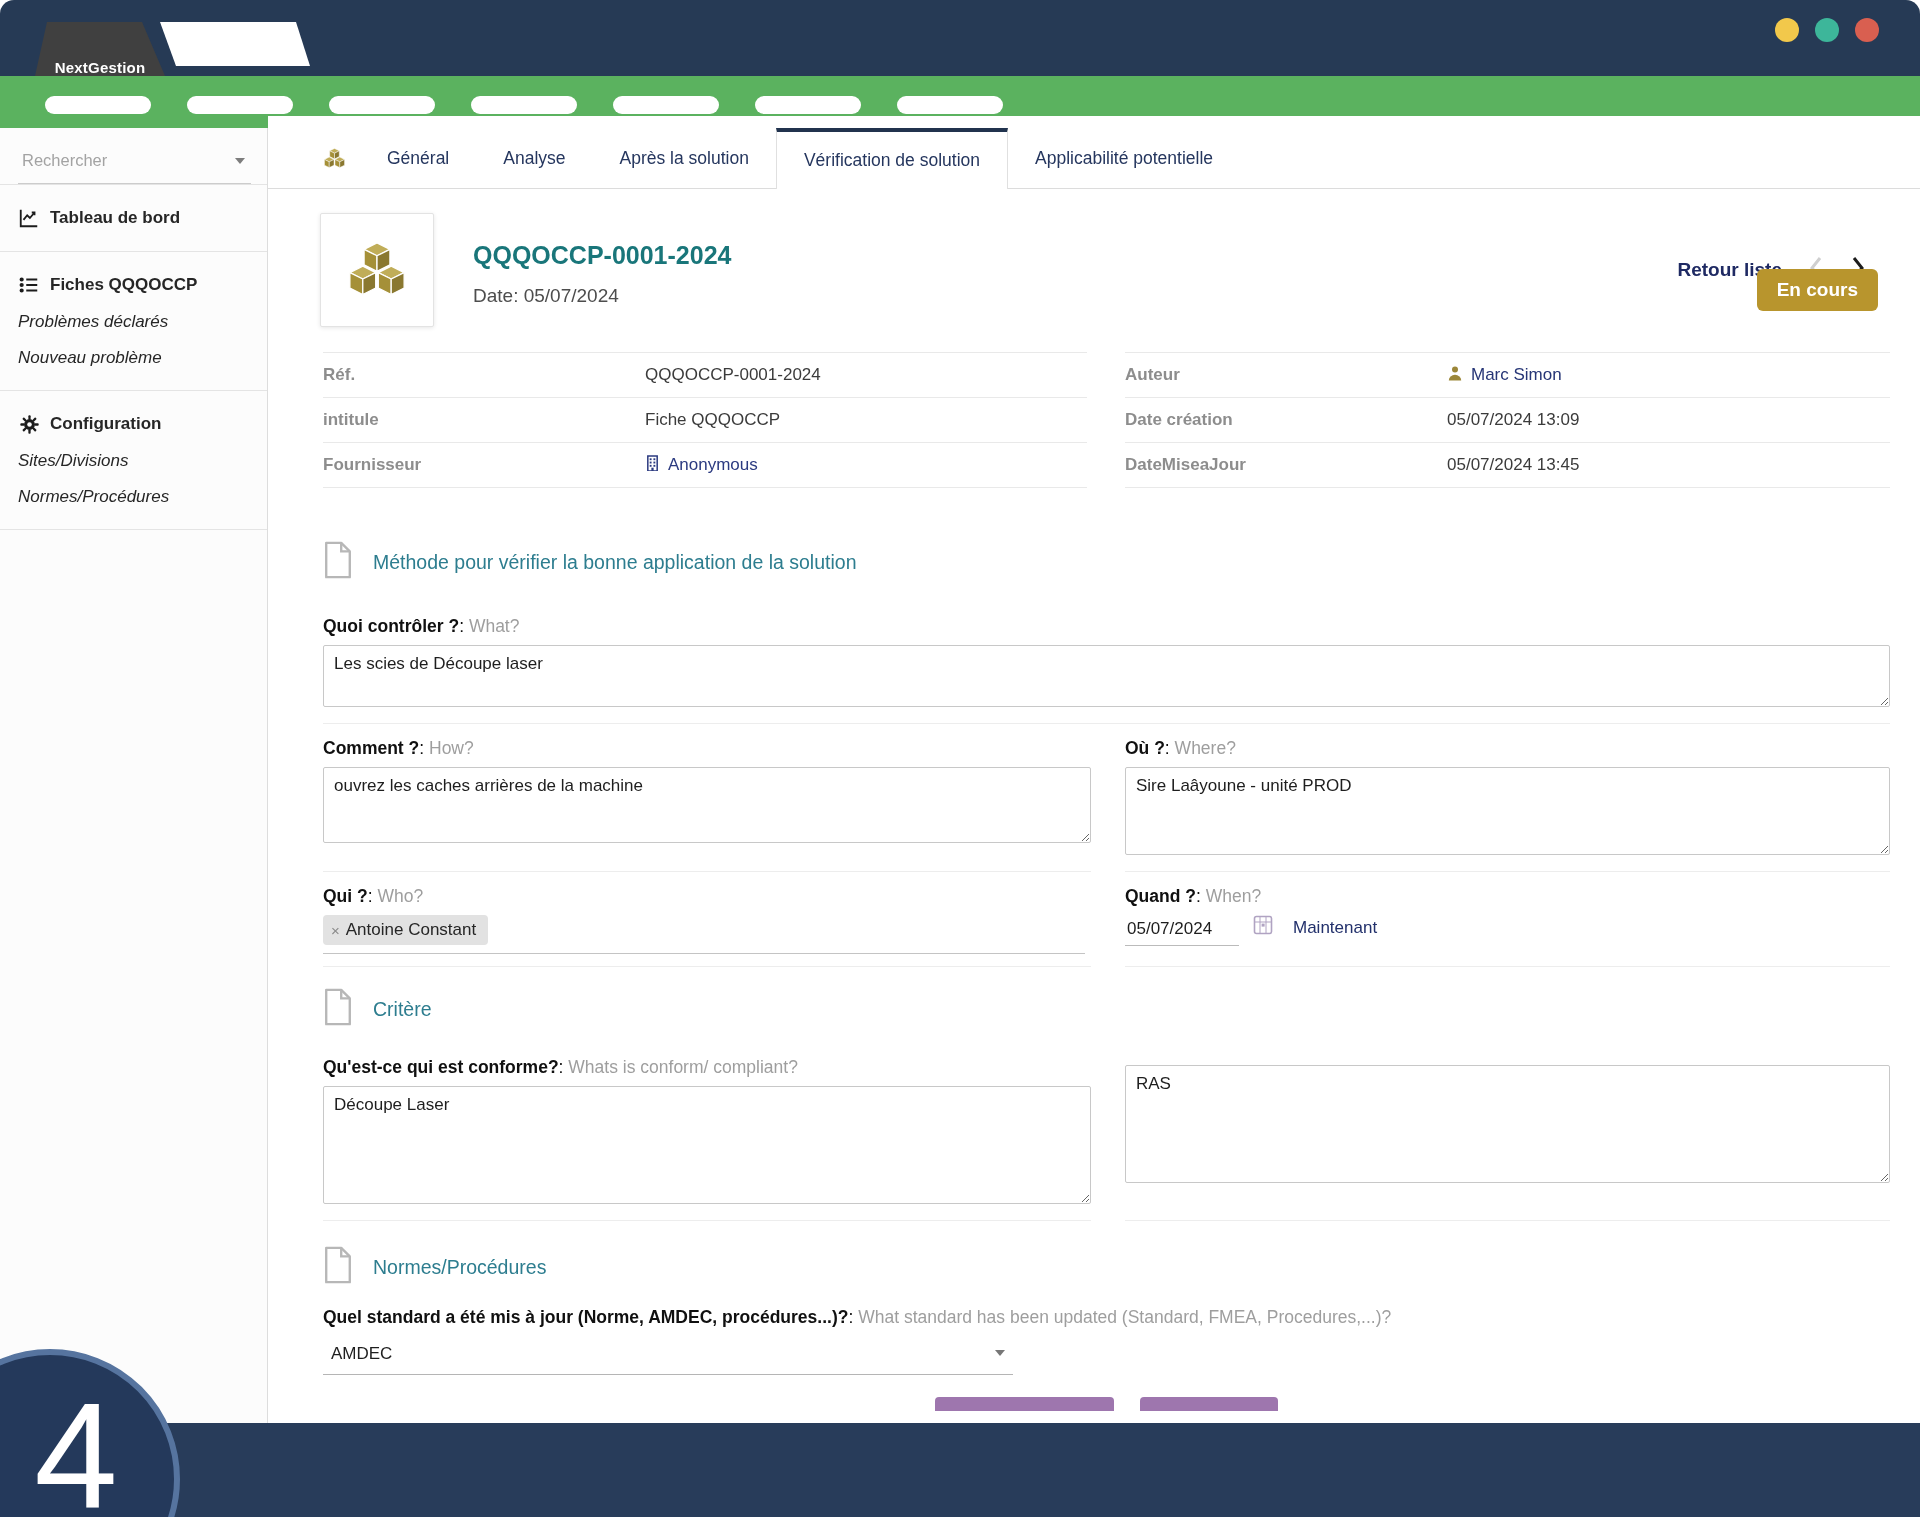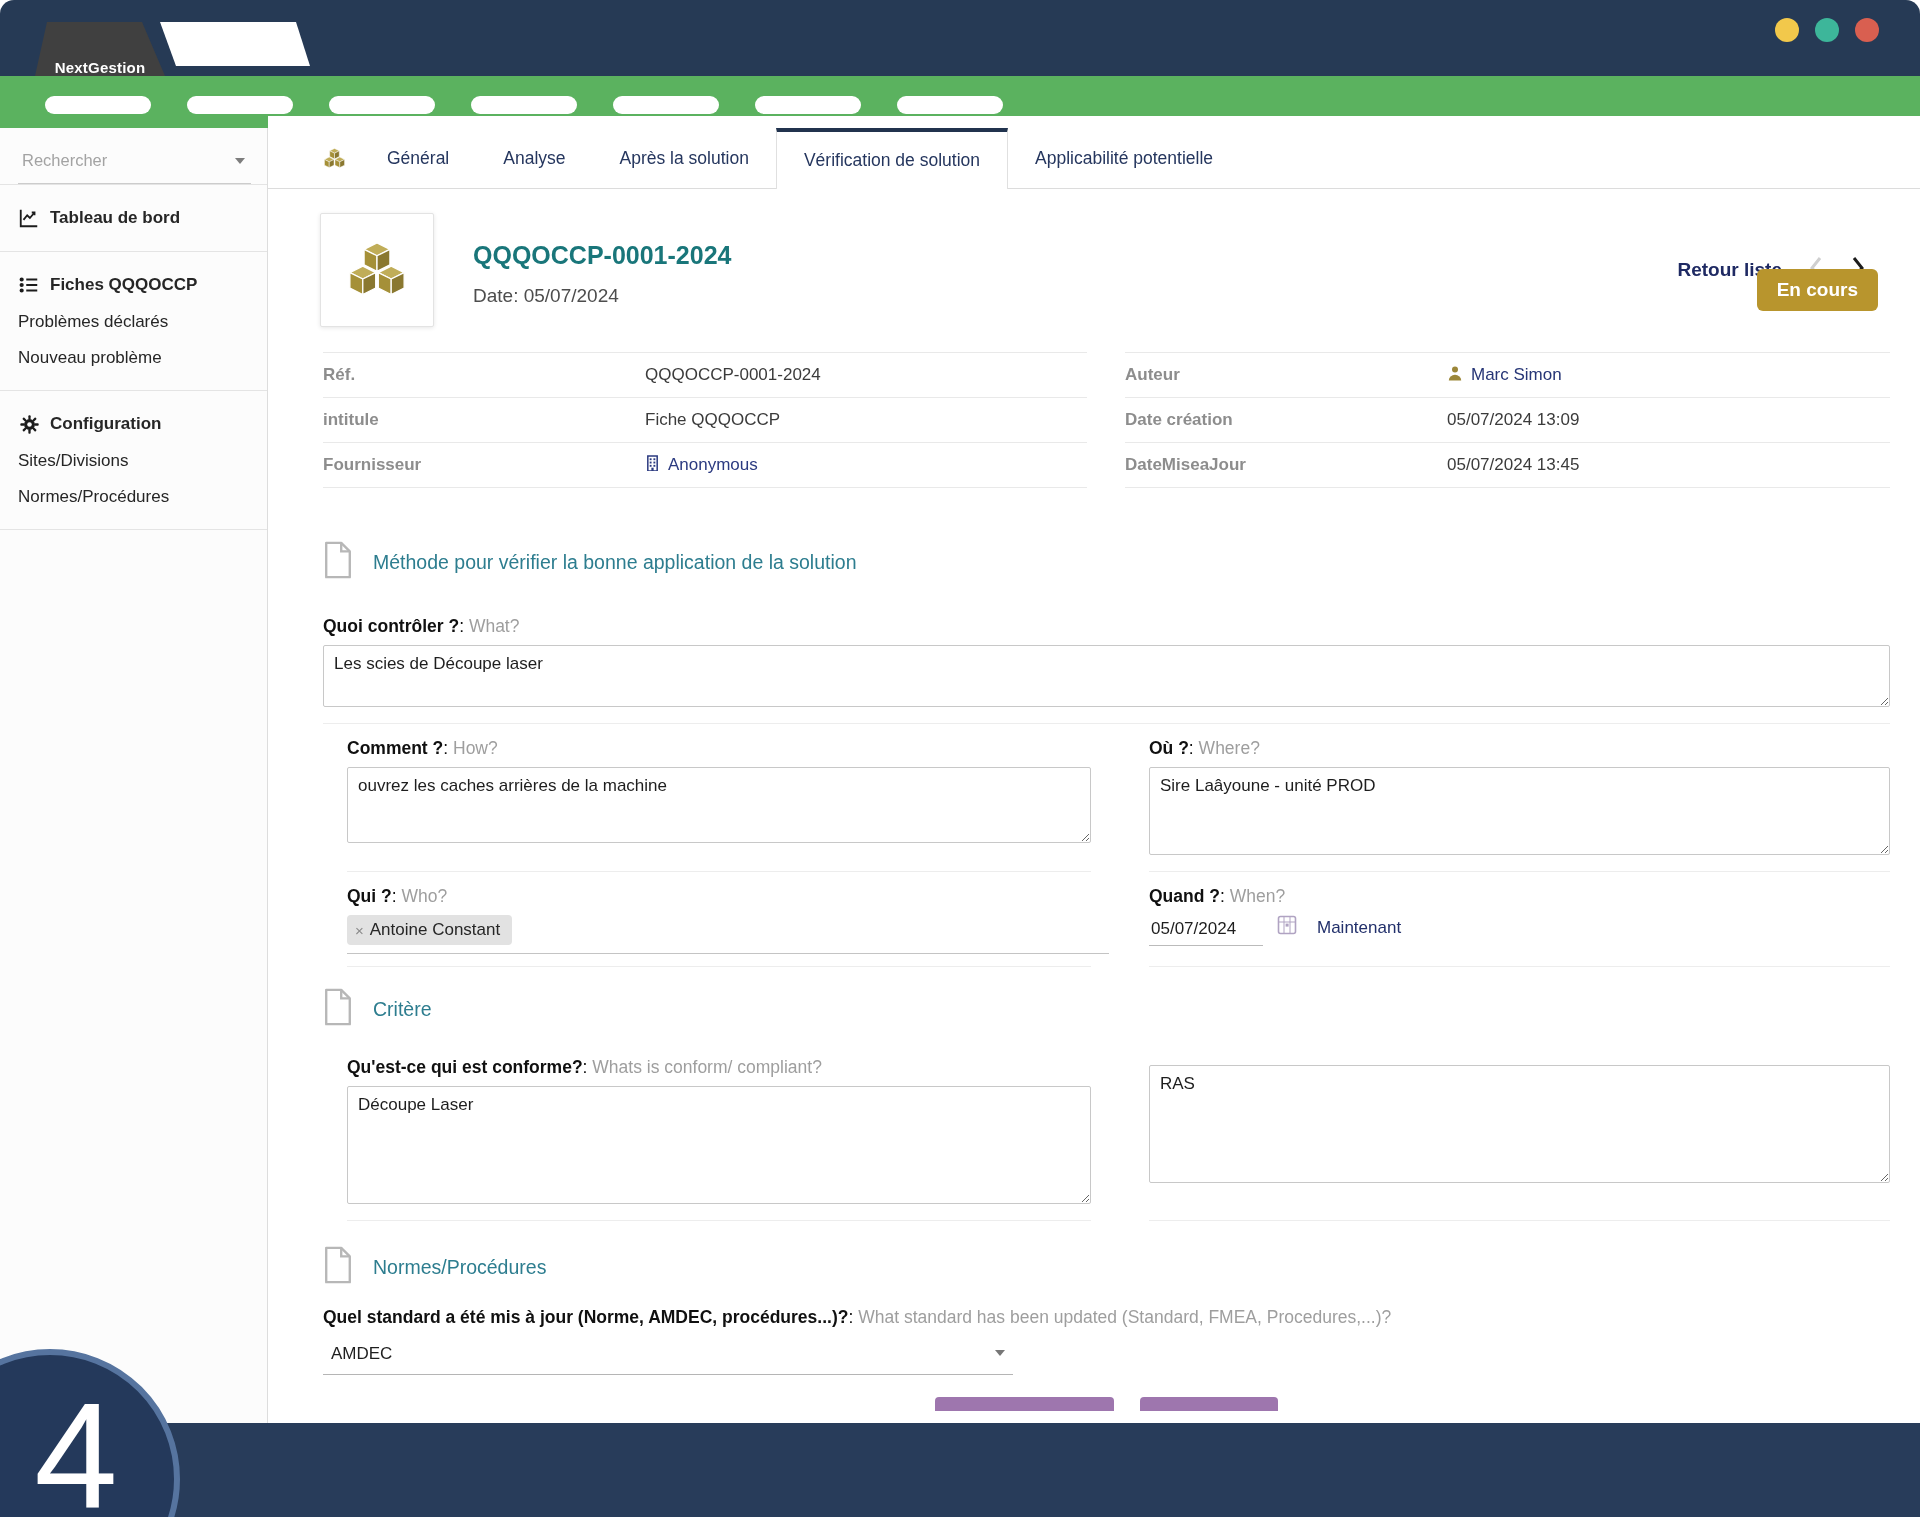--- a/index.html
+++ b/index.html
@@ -25,21 +25,21 @@
   .search-row{position:relative;border-bottom:1px solid #ccc;padding:6px 2px 12px 2px;}
   .search-row input{border:none;outline:none;background:transparent;font-size:16.5px;width:200px;
                     font-family:inherit;color:#333;}
   .search-row input::placeholder{color:#a3a3a3;}
   .search-caret{position:absolute;right:6px;top:14px;width:0;height:0;border-left:5px solid transparent;
                 border-right:5px solid transparent;border-top:6px solid #7d7d7d;}
   .side-div{border-bottom:1px solid #e4e4e4;margin:14px -16px 14px -18px;}
   .side-item{display:flex;align-items:center;gap:10px;padding:8px 0;color:#262626;cursor:pointer;}
   .side-item.bold{font-weight:700;}
   .sicon{width:22px;height:22px;display:flex;align-items:center;justify-content:center;flex:none;}
-  .side-item.plain{padding-left:0;}
+  .side-item.plain{padding-left:0;font-style:italic;}
 
   
   .main{position:absolute;left:268px;top:116px;width:1652px;height:1295px;background:#fff;
         box-sizing:border-box;padding:0 30px 0 55px;overflow:hidden;}
   .tabbar{display:flex;align-items:stretch;height:60px;margin:12px -30px 0 -55px;padding-left:55px;
           border-bottom:1px solid #dcdcdc;font-size:17.5px;color:#25365e;}
   .tab-icon{display:flex;align-items:center;margin-right:14px;}
   .tab{display:flex;align-items:center;padding:0 27px;cursor:pointer;white-space:nowrap;}
   .tab.active{border:1px solid #e0e0e0;border-top:4px solid #21334e;border-bottom:none;background:#fff;
               margin-bottom:-1px;}
@@ -66,21 +66,21 @@
   .sec-title{font-size:19.5px;color:#2d7d8f;}
   .sec1{margin-top:52px;} .sec2{margin-top:20px;} .sec3{margin-top:24px;}
 
   .flabel{font-size:17.5px;color:#101010;}
   .flabel b{font-weight:700;}
   .fhint{color:#9e9e9e;font-weight:400;}
   textarea{display:block;box-sizing:border-box;border:1px solid #c8c8c8;border-radius:2px;background:#fff;
            font-family:inherit;font-size:17px;color:#1e1e1e;padding:8px 10px;margin-top:8px;width:100%;}
   .row-quoi{margin-top:32px;padding-bottom:16px;border-bottom:1px solid #ededed;}
   .two-col{display:grid;grid-template-columns:768px 1fr;column-gap:34px;margin-top:14px;}
-  .col{padding-bottom:16px;border-bottom:1px solid #ededed;margin-left:24px;}
+  .col{padding-bottom:16px;border-bottom:1px solid #ededed;}
   .col.shallow{padding-bottom:12px;}
   .row-conf{margin-top:26px;}
 
   .chip-line{margin-top:8px;border-bottom:1px solid #c4c4c4;padding-bottom:8px;width:762px;}
   .chip{display:inline-flex;align-items:center;gap:6px;background:#e2e2e2;border-radius:4px;
         padding:5px 12px 5px 8px;font-size:17px;color:#262626;}
   .chip .x{color:#8a8a8a;font-size:15px;cursor:pointer;}
   .when-line{margin-top:8px;display:flex;align-items:flex-start;gap:14px;}
   .date-input{border:none;border-bottom:1px solid #bbb;width:110px;font-size:17px;font-family:inherit;
               color:#1e1e1e;padding:4px 2px 6px 2px;outline:none;background:transparent;}

